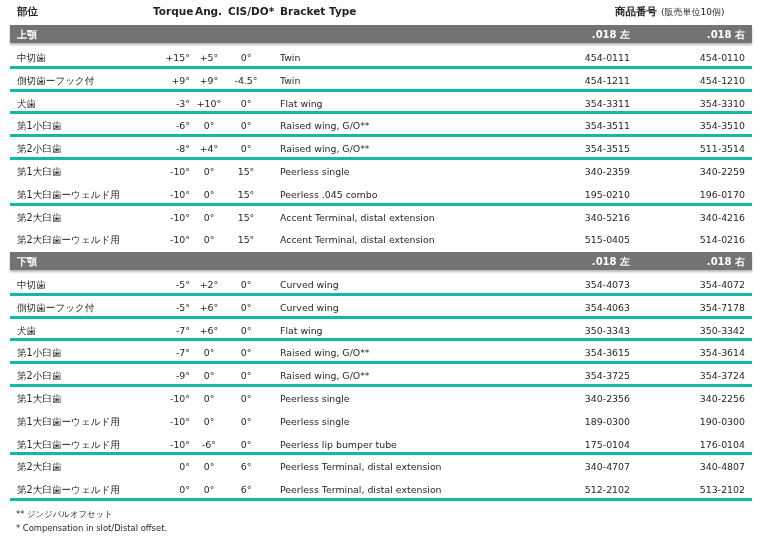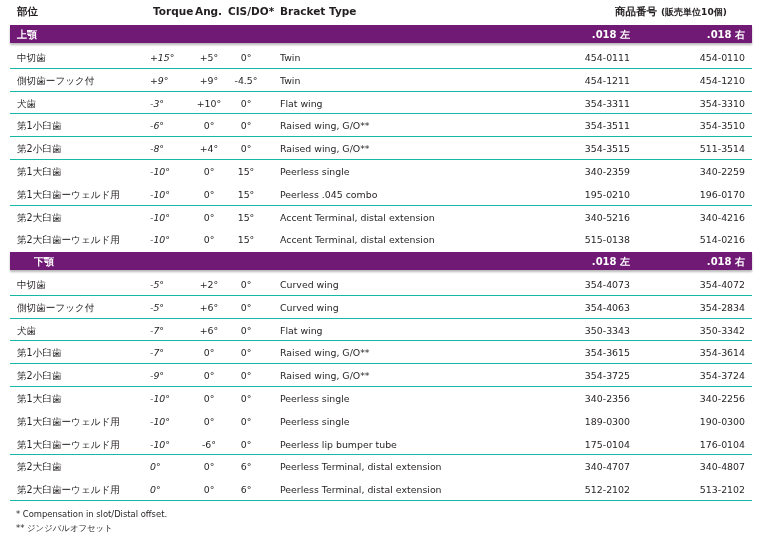--- a/index.html
+++ b/index.html
@@ -5,30 +5,30 @@
   html, body { margin:0; padding:0; background:#ffffff; }
   body { width:762px; height:555px; position:relative; overflow:hidden;
          font-family:"DejaVu Sans", "Liberation Sans", sans-serif; color:#231f20; }
   .page { position:absolute; left:0; top:0; width:762px; height:555px; }
 
   .col-head { position:absolute; top:0; left:0; width:762px; height:22px;
               font-weight:bold; font-size:10.5px; }
   .col-head span { position:absolute; top:5px; white-space:nowrap; }
 
   .bar { position:absolute; left:10px; width:742px; height:18px;
-         background:#701a75; color:#ffffff; font-weight:bold; font-size:10px;
+         background:#737373; color:#ffffff; font-weight:bold; font-size:10px;
          box-shadow:0 2px 2px rgba(0,0,0,0.28); }
   .bar span { position:absolute; top:3px; white-space:nowrap; }
 
   .rows { position:absolute; left:10px; width:742px; }
   .row { position:relative; height:22.8px; font-size:9.4px; }
-  .row.sep { border-bottom:1px solid #14b8a6; box-sizing:border-box; }
+  .row.sep { border-bottom:3px solid #14b8a6; box-sizing:border-box; }
   .row span { position:absolute; top:6px; white-space:nowrap; }
   .c-part { left:7px; font-size:9.6px; }
-  .c-tq { left:140px; width:40px; text-align:left;font-style:italic; }
+  .c-tq { left:140px; width:40px; text-align:right; }
   .c-ang { left:180px; width:38px; text-align:center; }
   .c-cis { left:218px; width:36px; text-align:center; }
   .c-type { left:270px; }
   .c-l { right:122px; text-align:right; }
   .c-r { right:7px; text-align:left; }
 
   .notes { position:absolute; left:16px; top:507px; font-size:8.4px; line-height:14px; }
   .notes div { white-space:nowrap; }
 </style>
 </head>
@@ -36,21 +36,21 @@
 
 <div class="page">
 
   <div class="col-head">
     <span style="left:17px">部位</span>
     <span style="left:153px">Torque</span>
     <span style="left:195px">Ang.</span>
     <span style="left:228px">CIS/DO*</span>
     <span style="left:280px">Bracket Type</span>
     <span style="left:615px">商品番号</span>
-    <span style="left:661px;font-weight:bold;font-size:9px;top:6px">(販売単位10個)</span>
+    <span style="left:661px;font-weight:normal;font-size:9px;top:6px">(販売単位10個)</span>
   </div>
 
   <div class="bar" style="top:25px">
     <span style="left:7px">上顎</span>
     <span style="right:122px">.018 左</span>
     <span style="right:7px">.018 右</span>
   </div>
   <div class="rows" id="rows-0" style="top:46px">
       <div class="row sep">
         <span class="c-part">中切歯</span>
@@ -123,48 +123,48 @@
         <span class="c-type">Accent Terminal, distal extension</span>
         <span class="c-l">340-5216</span>
         <span class="c-r">340-4216</span>
       </div>
       <div class="row">
         <span class="c-part">第2大臼歯ーウェルド用</span>
         <span class="c-tq">-10°</span>
         <span class="c-ang">0°</span>
         <span class="c-cis">15°</span>
         <span class="c-type">Accent Terminal, distal extension</span>
-        <span class="c-l">515-0138</span>
+        <span class="c-l">515-0405</span>
         <span class="c-r">514-0216</span>
       </div>
     </div>
 
   <div class="bar" style="top:252px">
-    <span style="left:24px">下顎</span>
+    <span style="left:7px">下顎</span>
     <span style="right:122px">.018 左</span>
     <span style="right:7px">.018 右</span>
   </div>
   <div class="rows" id="rows-1" style="top:273px">
       <div class="row sep">
         <span class="c-part">中切歯</span>
         <span class="c-tq">-5°</span>
         <span class="c-ang">+2°</span>
         <span class="c-cis">0°</span>
         <span class="c-type">Curved wing</span>
         <span class="c-l">354-4073</span>
         <span class="c-r">354-4072</span>
       </div>
       <div class="row sep">
         <span class="c-part">側切歯ーフック付</span>
         <span class="c-tq">-5°</span>
         <span class="c-ang">+6°</span>
         <span class="c-cis">0°</span>
         <span class="c-type">Curved wing</span>
         <span class="c-l">354-4063</span>
-        <span class="c-r">354-2834</span>
+        <span class="c-r">354-7178</span>
       </div>
       <div class="row sep">
         <span class="c-part">犬歯</span>
         <span class="c-tq">-7°</span>
         <span class="c-ang">+6°</span>
         <span class="c-cis">0°</span>
         <span class="c-type">Flat wing</span>
         <span class="c-l">350-3343</span>
         <span class="c-r">350-3342</span>
       </div>
@@ -227,16 +227,16 @@
         <span class="c-tq">0°</span>
         <span class="c-ang">0°</span>
         <span class="c-cis">6°</span>
         <span class="c-type">Peerless Terminal, distal extension</span>
         <span class="c-l">512-2102</span>
         <span class="c-r">513-2102</span>
       </div>
     </div>
 
   <div class="notes">
+    <div>** ジンジバルオフセット</div>
     <div>* Compensation in slot/Distal offset.</div>
-    <div>** ジンジバルオフセット</div>
   </div>
 </div>
 
 </body></html>

